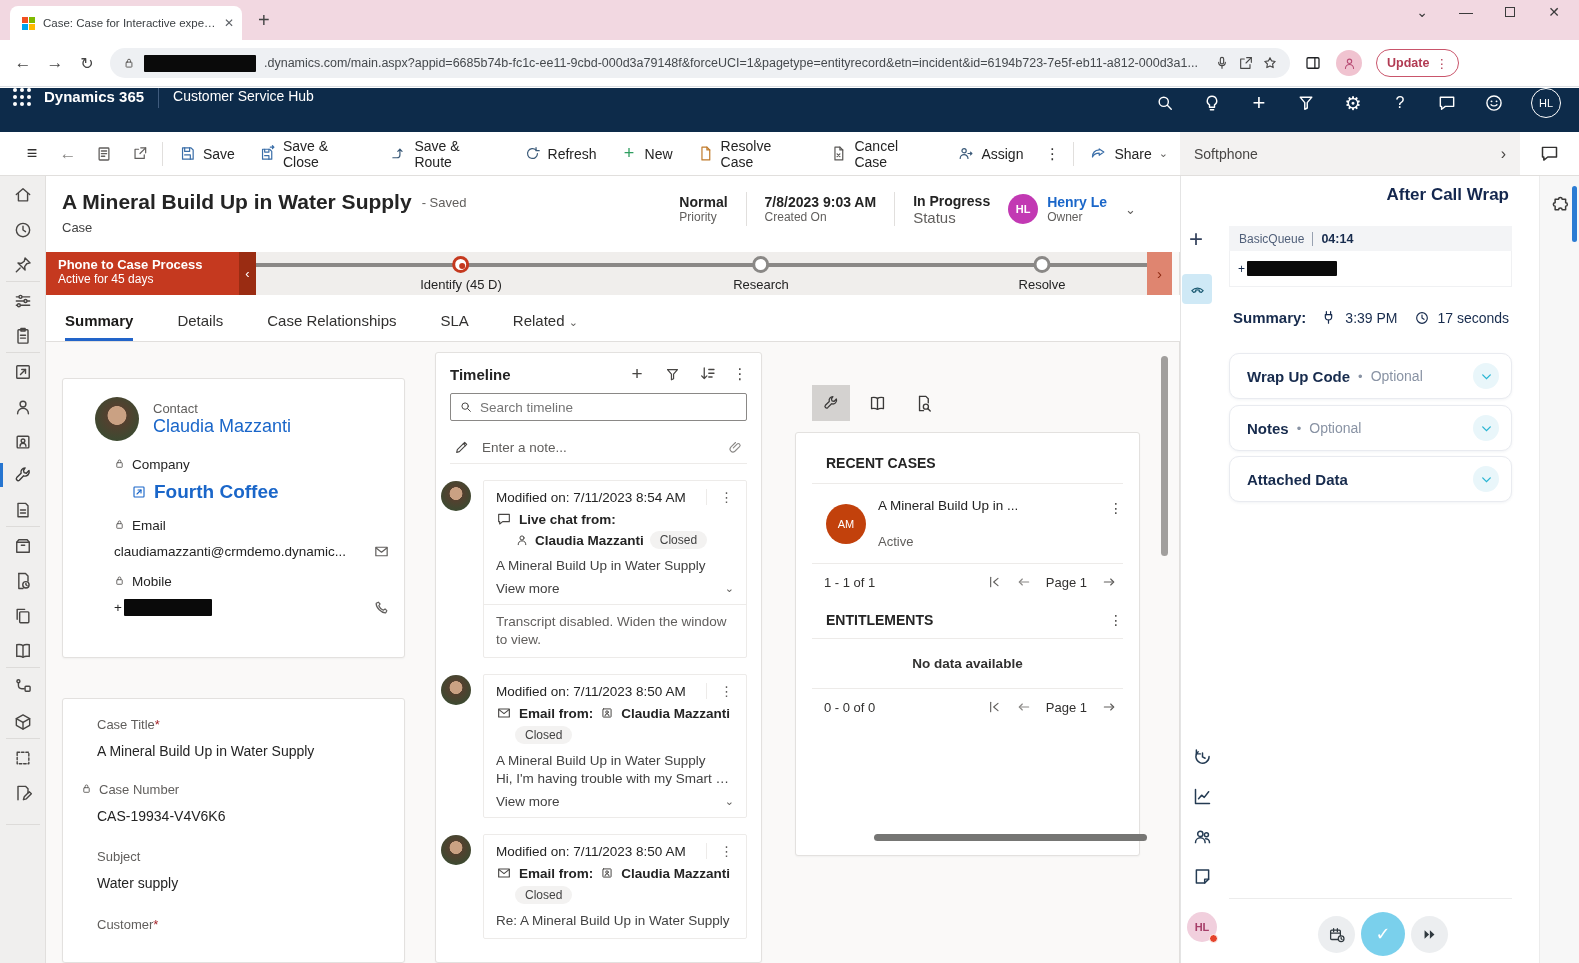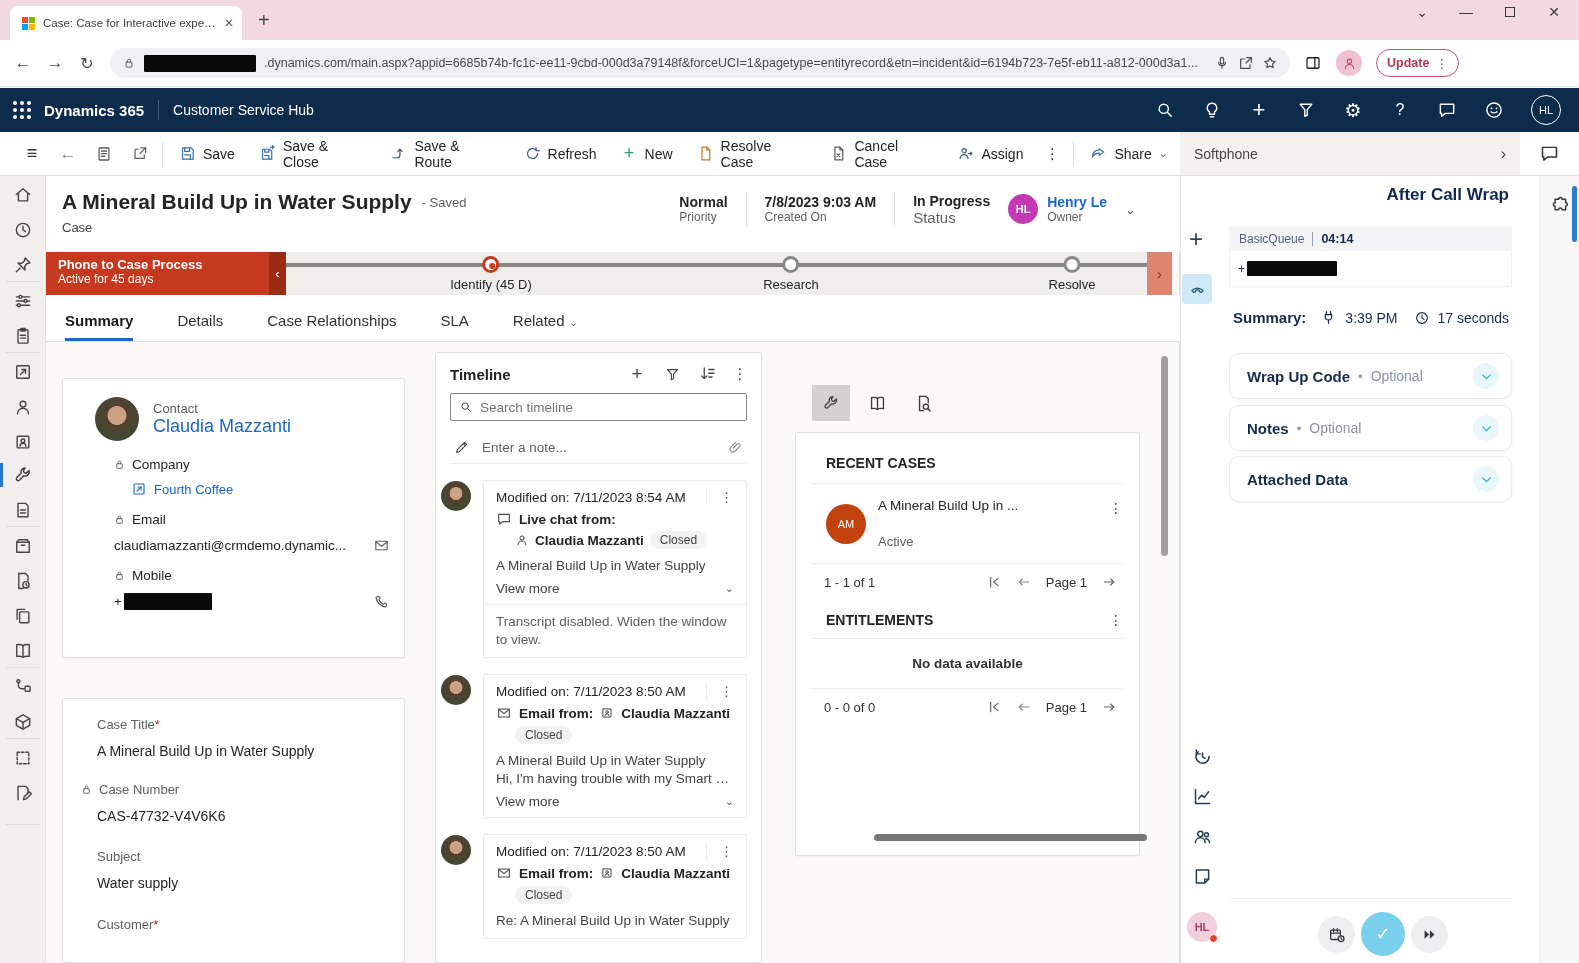--- a/index.html
+++ b/index.html
@@ -19,54 +19,54 @@
 .mslogo{display:grid;grid-template-columns:6px 6px;grid-template-rows:6px 6px;gap:1px}
 .mslogo i{display:block}
 #urlrow{left:0;top:40px;width:1579px;height:47px;background:#fff;border-bottom:1px solid #dcdfe3;
   display:flex;align-items:center;padding:0 14px;gap:14px}
 #urlpill{flex:0 0 1180px;height:30px;background:#eef0f3;border-radius:15px;display:flex;
   align-items:center;padding:0 12px;gap:8px;color:#45494d;font-size:12.5px}
 .winbtn{width:30px;text-align:center;color:#3b3b3b;font-size:14px}
 #updatebtn{border:1px solid #c9556b;border-radius:15px;height:28px;display:flex;align-items:center;
   gap:6px;padding:0 10px;color:#b13a52;font-weight:bold;font-size:12.5px;background:#fff}
 
-#topnav{left:0;top:88px;width:1579px;height:44px;background:#0d2b4a;display:flex;align-items:center;color:#fff}
+#topnav{left:0;top:88px;width:1579px;height:44px;background:#0d2b4a;display:flex;align-items:flex-start;color:#fff}
 .waffle{display:grid;grid-template-columns:repeat(3,4px);grid-template-rows:repeat(3,4px);gap:3px;margin:0 13px 0 13px}
 .waffle i{background:#fff;border-radius:50%}
 .navic{width:20px;height:20px;color:#fff}
 
 #cmdrow{left:0;top:132px;width:1180px;height:44px;background:#fff;border-bottom:1px solid #e1dfdd;
   display:flex;align-items:center;padding-left:14px;gap:0}
 .cmdbtn{display:flex;align-items:center;gap:7px;padding:0 12px;height:44px;font-size:14px;color:#242424}
 .cmdsep{width:1px;height:24px;background:#e1dfdd;margin:0 4px}
 #sphead{left:1180px;top:132px;width:340px;height:44px;background:#f3f2f1;border-bottom:1px solid #e1dfdd;
   display:flex;align-items:center;padding:0 14px;color:#484644;font-size:14px}
 #cornerchat{left:1520px;top:132px;width:59px;height:44px;background:#fff;border-bottom:1px solid #e1dfdd;
   display:flex;align-items:center;justify-content:center}
 
 #leftbar{left:0;top:176px;width:46px;height:787px;background:#f0efee;border-right:1px solid #e1dfdd}
 .snav{position:absolute;left:13px;width:20px;height:20px}
 .sdiv{position:absolute;left:6px;width:34px;height:1px;background:#dddbd9}
 
 #main{left:46px;top:176px;width:1134px;height:787px;background:#faf9f8;border-right:1px solid #e1dfdd}
 #casehead{position:absolute;left:0;top:0;width:1134px;height:76px;background:#fff}
 #bpf{position:absolute;left:0;top:76px;width:1126px;height:43px;background:#f0eeec;display:flex}
-#bpfbox{width:223px;background:#c5391f;color:#fff;padding:5px 0 0 12px}
+#bpfbox{width:193px;background:#c5391f;color:#fff;padding:5px 0 0 12px}
 #bpfchev{width:17px;background:#9a2c12;color:#fff;display:flex;align-items:center;justify-content:center;font-size:13px}
 .stage{position:absolute;text-align:center;transform:translateX(-50%)}
 .ring{width:17px;height:17px;border-radius:50%;background:#fff;border:3px solid #8a8886;margin:0 auto}
 .ring.active{border-color:#c5391f;position:relative}
 .ring.active::after{content:"";position:absolute;left:3.5px;top:3.5px;width:6px;height:6px;border-radius:50%;background:#c5391f}
 #tabsrow{position:absolute;left:0;top:119px;width:1134px;height:47px;background:#fff;border-bottom:1px solid #e1dfdd;
   display:flex;align-items:flex-end;gap:44px;padding:0 0 0 19px;font-size:15px;color:#323130}
 .ftab{padding-bottom:12px;position:relative}
 .ftab.active{font-weight:bold;color:#1b1a19}
 .ftab.active::after{content:"";position:absolute;left:0;right:0;bottom:0;height:3px;background:#2264c9}
 .card{position:absolute;background:#fff;border:1px solid #e3e1df;border-radius:3px;box-shadow:0 1px 2px rgba(0,0,0,.04)}
-.lockrow{display:flex;align-items:center;gap:6px;color:#242424;font-size:13.5px}
+.lockrow{display:flex;gap:6px;color:#242424;font-size:13.5px}
 .fieldlabel{color:#605e5c;font-size:13px}
 .linkblue{color:#1a66c9}
 .pill{background:#f3f2f1;border-radius:10px;padding:2px 10px;font-size:12px;color:#424242;display:inline-block}
 .photo{border-radius:50%;background:radial-gradient(circle at 50% 42%,#caa183 27%,#54402f 29%,#3c4a31 75%)}
 .tlentry{border:1px solid #edebe9;border-radius:2px;margin:0 14px 16px 47px;position:relative}
 .tlav{position:absolute;left:-43px;top:0;width:30px;height:30px}
 .tlmod{display:flex;align-items:center;border-bottom:0;padding:8px 0 6px 12px;font-size:13.5px}
 .tldots{margin-left:auto;border-left:1px solid #edebe9;width:40px;align-self:stretch;display:flex;align-items:center;justify-content:center;color:#605e5c}
 .vmore{display:flex;align-items:center;padding:8px 12px;font-size:13.5px;color:#424242}
 .pager{display:flex;align-items:center;font-size:13px;color:#323130;padding:10px 16px}
@@ -537,21 +537,21 @@
         <span>Company</span>
       </div>
       <div class="row" style="padding:9px 0 0 68px;gap:7px">
         <span class="ic" style="width:16px;height:16px;color:#1a66c9">
             <svg viewBox="0 0 24 24" fill="none" stroke="currentColor" stroke-width="1.7" stroke-linecap="round" stroke-linejoin="round">
               <rect x="4.5" y="4.5" width="15" height="15" rx="1"></rect>
               <path d="M9 15l6-6"></path>
               <path d="M10.5 9H15v4.5"></path>
             </svg>
           </span>
-        <span class="linkblue" style="font-size:13px;font-weight:normal">Fourth Coffee</span>
+        <span class="linkblue" style="font-size:19px;font-weight:bold">Fourth Coffee</span>
       </div>
       <div class="lockrow" style="padding:15px 0 0 50px">
         <span class="ic" style="width:13px;height:13px">
             <svg viewBox="0 0 24 24" fill="none" stroke="currentColor" stroke-width="1.7" stroke-linecap="round" stroke-linejoin="round">
               <rect x="7" y="10.5" width="10" height="8.5" rx="1"></rect>
               <path d="M9.5 10.5V8a2.5 2.5 0 0 1 5 0v2.5"></path>
             </svg>
           </span>
         <span>Email</span>
       </div>
@@ -591,21 +591,21 @@
       <div style="padding:11px 0 0 34px;font-size:14px">A Mineral Build Up in Water Supply</div>
       <div class="lockrow" style="padding:23px 0 0 17px;color:#605e5c">
         <span class="ic" style="width:13px;height:13px">
             <svg viewBox="0 0 24 24" fill="none" stroke="currentColor" stroke-width="1.7" stroke-linecap="round" stroke-linejoin="round">
               <rect x="7" y="10.5" width="10" height="8.5" rx="1"></rect>
               <path d="M9.5 10.5V8a2.5 2.5 0 0 1 5 0v2.5"></path>
             </svg>
           </span>
         <span class="fieldlabel">Case Number</span>
       </div>
-      <div style="padding:11px 0 0 34px;font-size:14px">CAS-47732-V4V6K6</div>
+      <div style="padding:11px 0 0 34px;font-size:14px">CAS-19934-V4V6K6</div>
       <div style="padding:25px 0 0 34px" class="fieldlabel">Subject</div>
       <div style="padding:11px 0 0 34px;font-size:14px">Water supply</div>
       <div style="padding:26px 0 0 34px" class="fieldlabel">
         <span>Customer</span><span style="color:#a4262c">*</span>
       </div>
     </div>
 
     <div class="card" style="left:389px;top:176px;width:327px;height:611px;overflow:hidden">
       <div class="row" style="padding:12px 14px 10px 14px">
         <span style="font-size:15px;font-weight:bold">Timeline</span>

